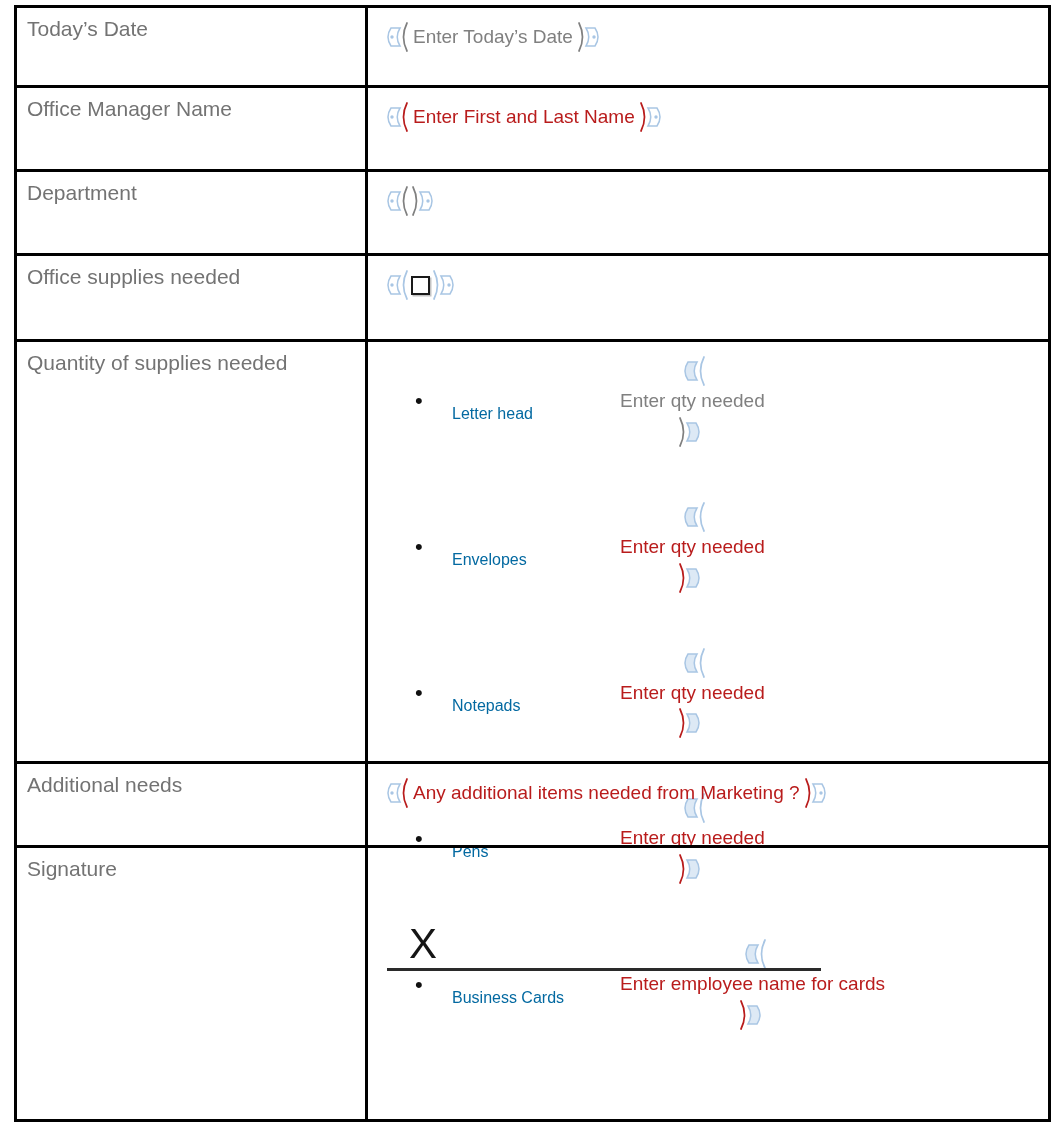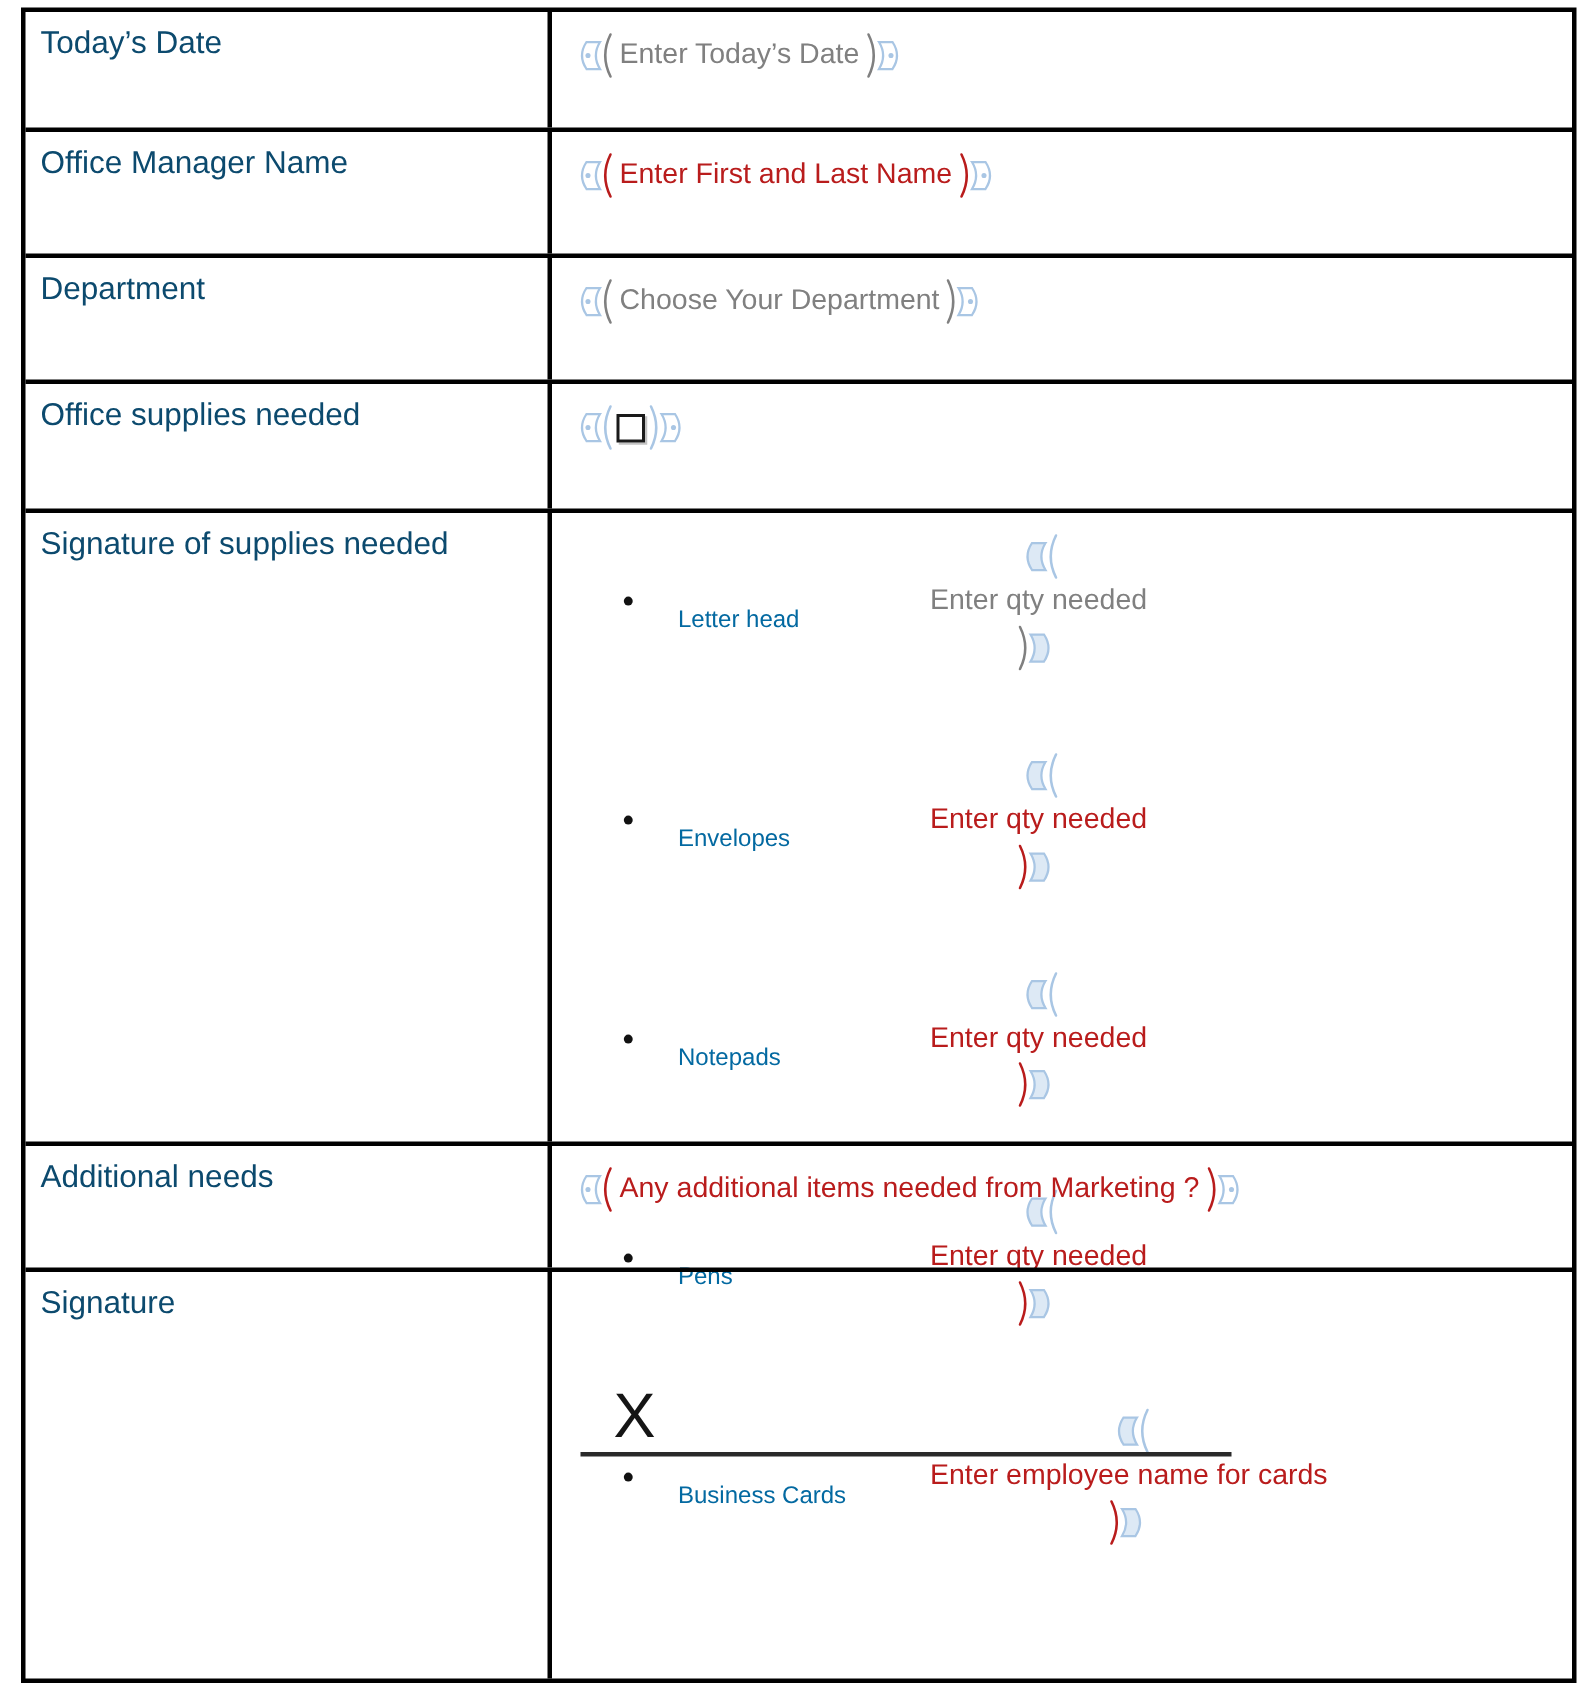--- a/index.html
+++ b/index.html
@@ -10,21 +10,21 @@
   .form-table{
     position:absolute;left:14px;top:5px;width:1037px;height:1117px;
     border:3px solid #000;box-sizing:border-box;
     display:flex;flex-direction:column;background:#fff;
   }
   .trow{display:flex;border-bottom:3px solid #000;box-sizing:border-box;flex:0 0 auto;}
   .trow:last-child{border-bottom:none;flex:1 1 auto;border-radius:26px;}
   .r1{height:80px}.r2{height:84px}.r3{height:84px}.r4{height:86px}.r5{height:422px}.r6{height:84px}
   .cell-label{
     width:351px;flex:0 0 351px;border-right:3px solid #000;box-sizing:border-box;
-    padding:9px 10px;font-size:21px;color:#0c4a6e;
+    padding:9px 10px;font-size:21px;color:#737373;
   }
   .cell-value{flex:1 1 auto;box-sizing:border-box;padding:8px 12px;}
 
   
   .control{display:inline-flex;align-items:center;margin-top:2px;}
   .ph{font-size:19px;line-height:1.2;margin:0 3px;white-space:nowrap;}
   .ph-gray{color:#808080;}
   .ph-dark{color:#b91c1c;}
   svg.tag{display:block;flex:0 0 auto;}
   .tag-body{fill:#ffffff;stroke:#a9c6e4;stroke-width:1.5;}
@@ -100,21 +100,20 @@
 
   <div class="trow r3">
     <div class="cell-label">Department</div>
     <div class="cell-value">
       <span class="control ph-gray">
         <svg class="tag" width="30" height="38" viewBox="0 0 30 38">
           <path class="tag-body" d="M11,10 L20,10 Q14.5,19 20,28 L11,28 Q5,19 11,10 Z"></path>
           <circle class="tag-dot" cx="12" cy="19" r="1.7"></circle>
           <path class="tag-paren paren-text" d="M27,5 Q20,19 27,33"></path>
         </svg>
-        <span class="ph">Choose Your Department</span>
         <svg class="tag" width="30" height="38" viewBox="0 0 30 38">
           <path class="tag-body" d="M19,10 L10,10 Q15.5,19 10,28 L19,28 Q25,19 19,10 Z"></path>
           <circle class="tag-dot" cx="18" cy="19" r="1.7"></circle>
           <path class="tag-paren paren-text" d="M3,5 Q10,19 3,33"></path>
         </svg>
       </span>
     </div>
   </div>
 
   <div class="trow r4">
@@ -130,21 +129,21 @@
         <svg class="tag" width="30" height="38" viewBox="0 0 30 38">
           <path class="tag-body" d="M19,10 L10,10 Q15.5,19 10,28 L19,28 Q25,19 19,10 Z"></path>
           <circle class="tag-dot" cx="18" cy="19" r="1.7"></circle>
           <path class="tag-paren paren-blue" d="M3,5 Q10,19 3,33"></path>
         </svg>
       </span>
     </div>
   </div>
 
   <div class="trow r5">
-    <div class="cell-label">Signature of supplies needed</div>
+    <div class="cell-label">Quantity of supplies needed</div>
     <div class="cell-value supplies-cell">
   <div class="supply-item">
     <span class="bullet">•</span>
     <span class="item-name">Letter head</span>
     <span class="control ph-gray">
       <svg class="tag filled" width="30" height="38" viewBox="0 0 30 38">
         <path class="tag-body" d="M11,10 L20,10 Q14.5,19 20,28 L11,28 Q5,19 11,10 Z"></path>
         <path class="tag-paren paren-blue" d="M27,5 Q20,19 27,33"></path>
       </svg>
       <span class="ph item-ph">Enter qty needed</span>

